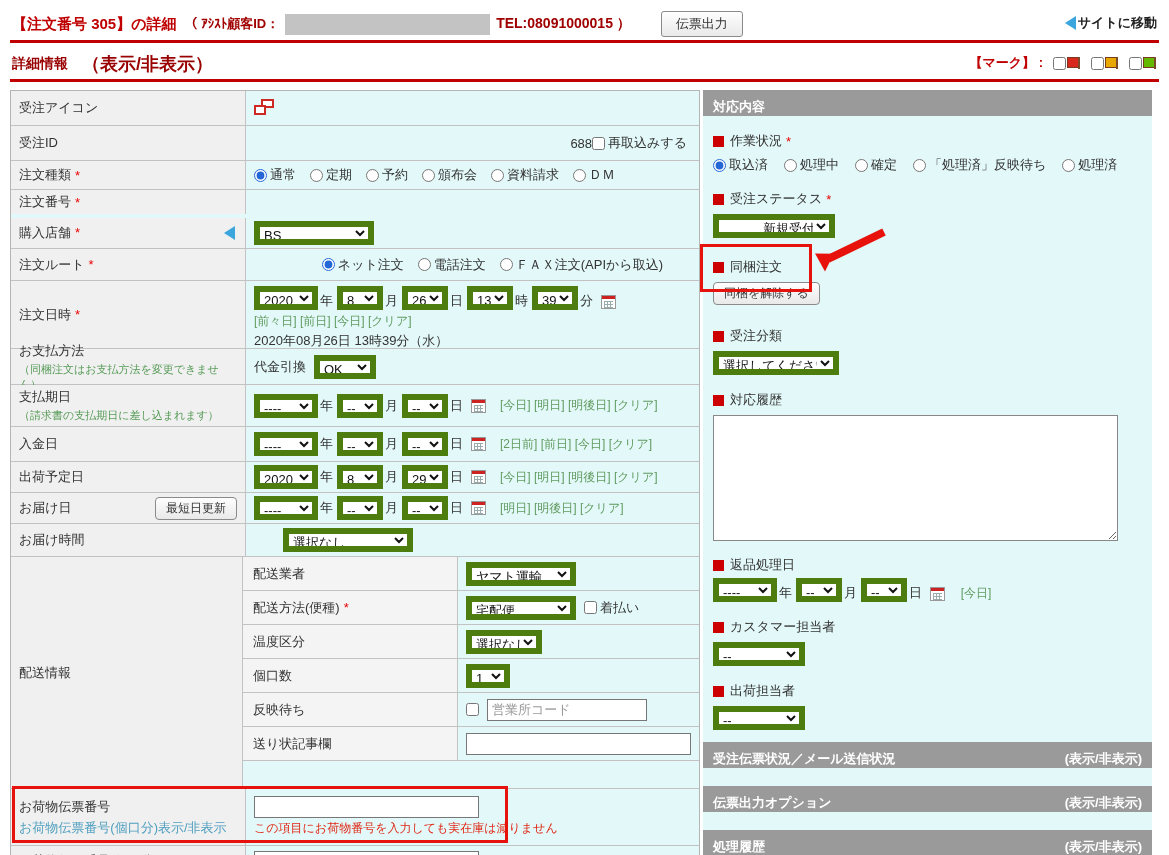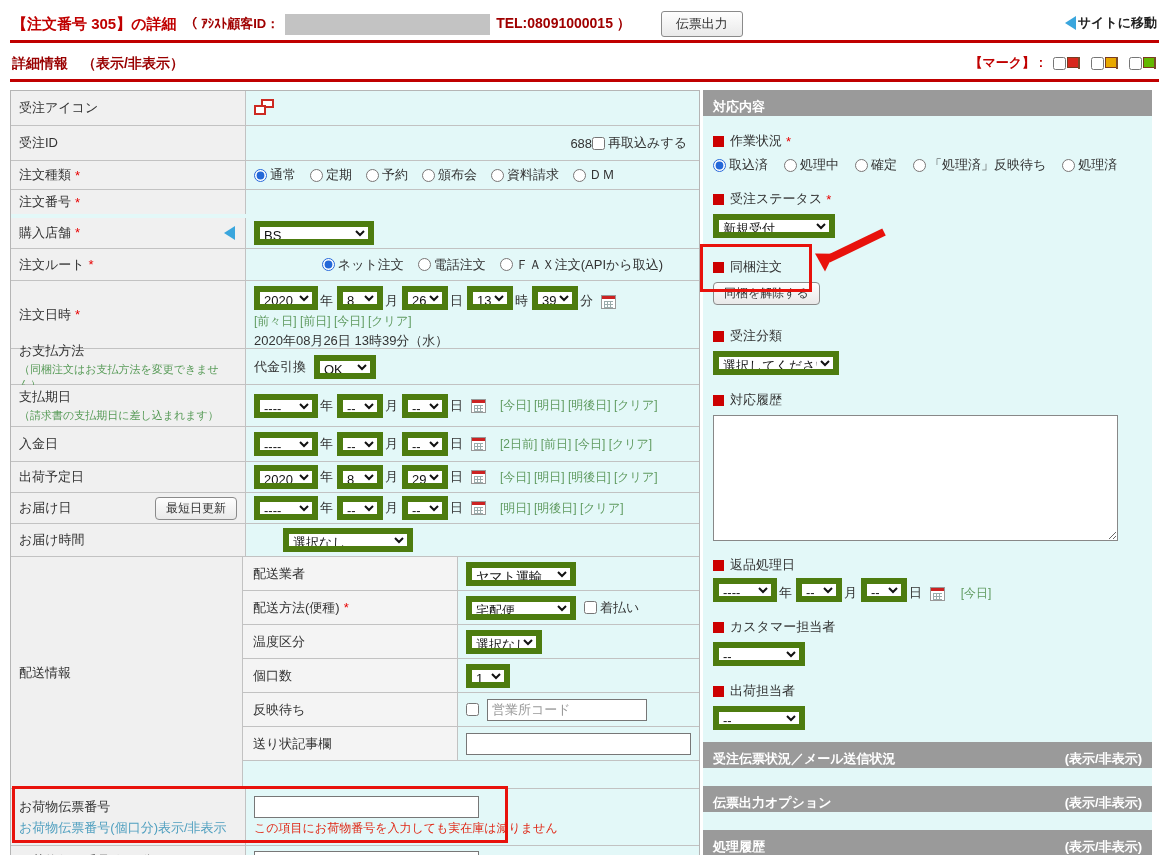--- a/index.html
+++ b/index.html
@@ -21,21 +21,21 @@
          padding:3px 14px; font-size:13px; color:#333; cursor:pointer; }
   .btn-small { padding:2px 10px; font-size:12px; border-radius:4px; }
   .goto-site { position:absolute; right:0; top:4px; display:flex; align-items:center; font-weight:bold; color:#222; cursor:pointer; }
   .blue-arrow { width:0; height:0; border-top:7px solid transparent; border-bottom:7px solid transparent;
                 border-right:11px solid #3aa6dd; display:inline-block; margin-right:2px; }
   .redline { position:absolute; left:10px; right:10px; height:3px; background:#c00000; }
 
   
   .sub-header { position:absolute; left:12px; top:52px; right:12px; height:24px; display:flex; align-items:center; }
   .sub-title { color:#990000; font-weight:bold; font-size:14px; }
-  .sub-toggle { color:#990000; font-weight:bold; font-size:14px; margin-left:14px; cursor:pointer; }
+  .sub-toggle { color:#990000; font-weight:bold; font-size:18px; margin-left:14px; cursor:pointer; }
   .marks { position:absolute; right:0; top:2px; display:flex; align-items:center; gap:10px; }
   .mark-label { color:#c00000; font-weight:bold; }
   .mark-item { display:flex; align-items:center; gap:1px; }
   .flag { display:inline-block; width:14px; height:12px; position:relative; }
   .flag::before { content:""; position:absolute; left:0; top:0; width:11px; height:9px; border:1px solid #7a3a20; }
   .flag::after { content:""; position:absolute; right:1px; top:0; width:2px; height:12px; background:#7a4a2a; }
   .flag-red::before { background:#d8281c; }
   .flag-yellow::before { background:#e8a800; }
   .flag-green::before { background:#63b800; }
 
@@ -469,21 +469,21 @@
             <input type="radio" name="work_status" style="">
             <span>処理済</span>
           </label>
       </div>
 
       <div class="rp-label">
         <span class="sq"></span>
         <span>受注ステータス</span>
         <span class="req">*</span>
       </div>
-      <select style="width:122px;"><option>新規受付</option></select>
+      <select style="width:122px;padding-left:40px;"><option>新規受付</option></select>
 
       <div class="rp-label" style="margin-top:20px;">
         <span class="sq"></span>
         <span>同梱注文</span>
       </div>
       <button class="btn btn-small">同梱を解除する</button>
 
       <div class="rp-label" style="margin-top:22px;">
         <span class="sq"></span>
         <span>受注分類</span>

